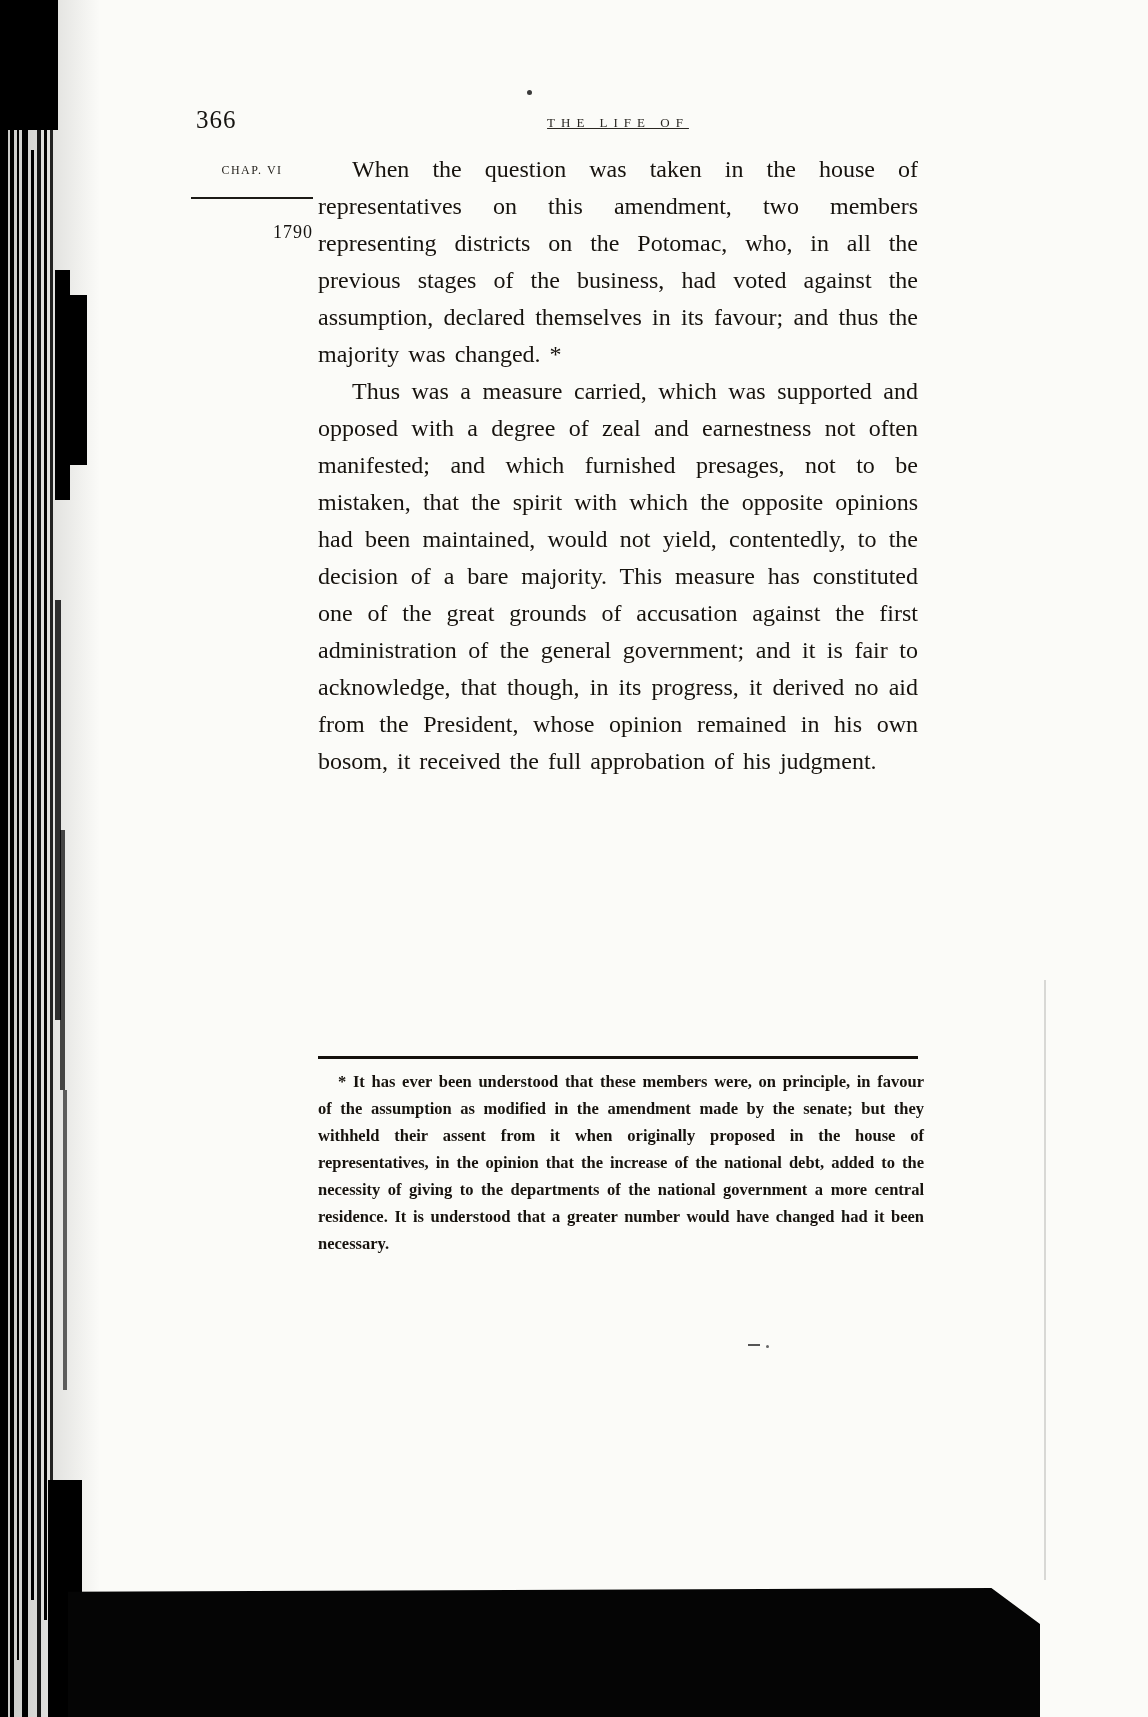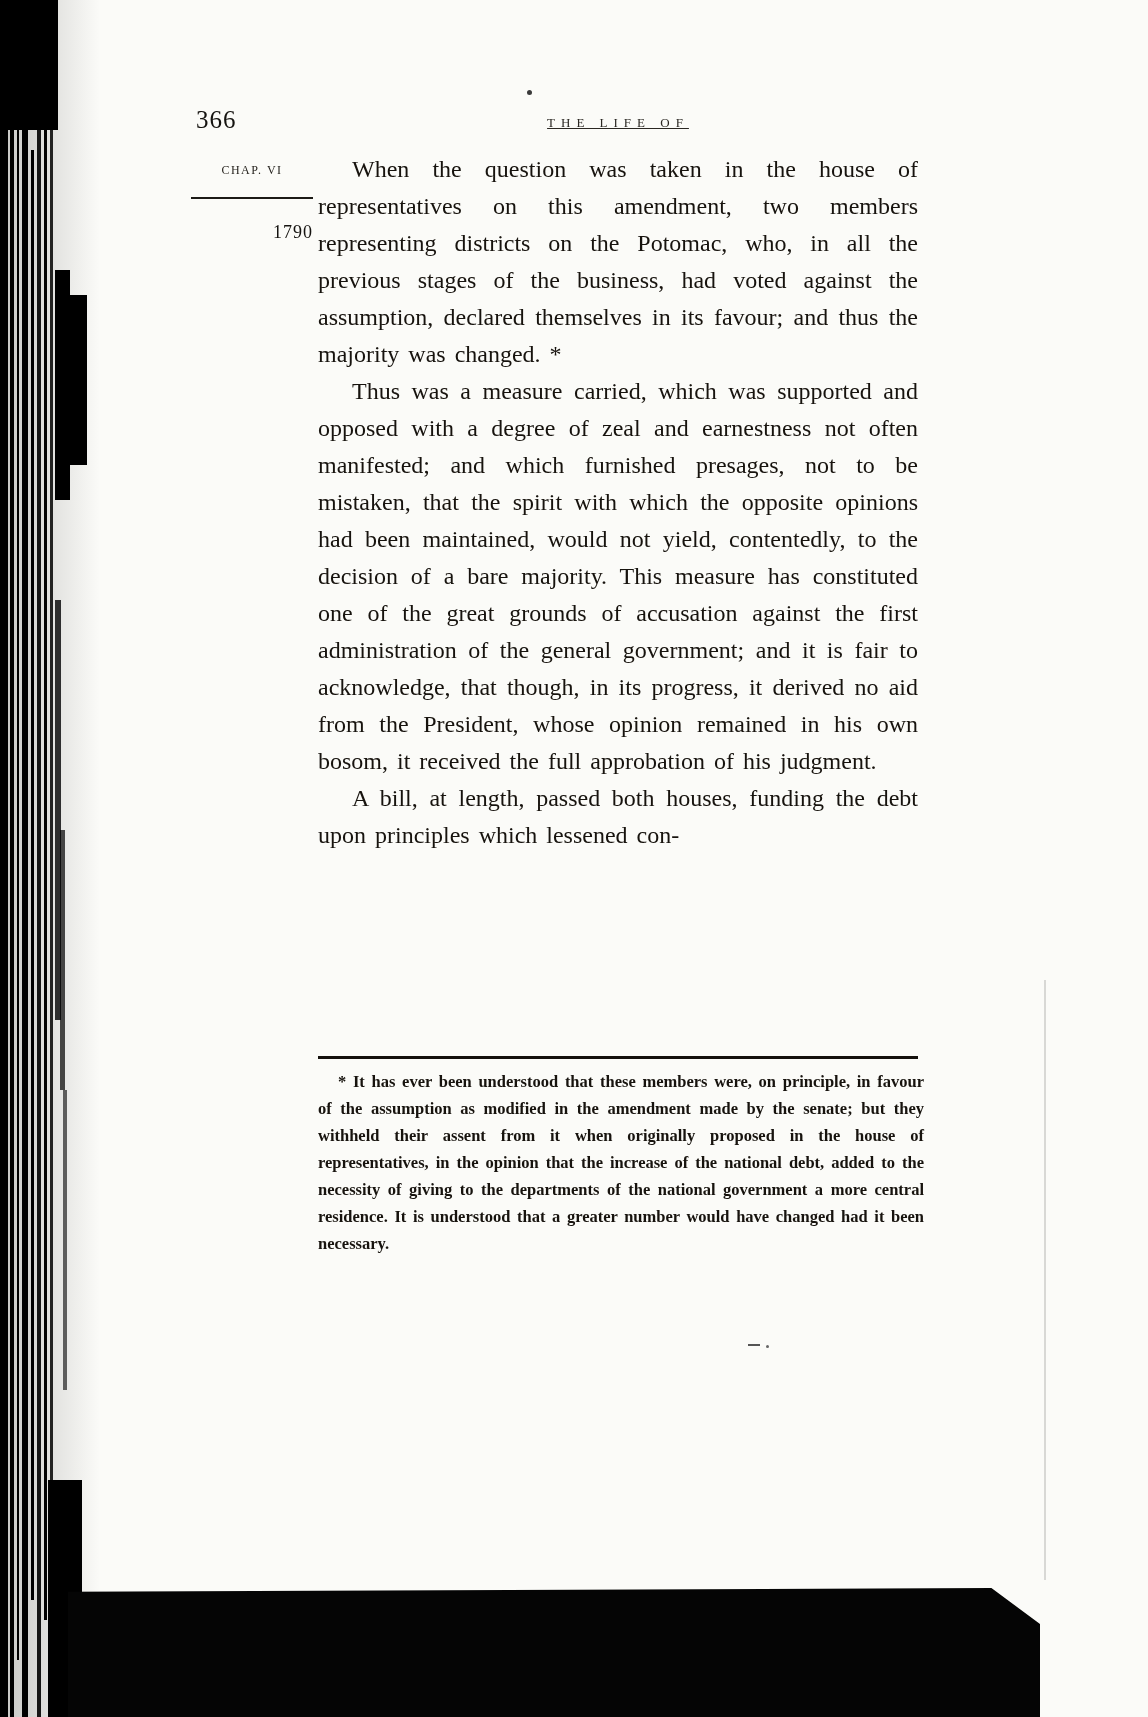--- a/index.html
+++ b/index.html
@@ -111,19 +111,18 @@
   <div class="page-number">366</div>
   <div class="head-title">THE LIFE OF</div>
 
   <div class="chap-label">CHAP. VI</div>
   <div class="chap-rule"></div>
   <div class="year-label">1790</div>
 
   <div class="body-text">
     <p>When the question was taken in the house of representatives on this amendment, two members representing districts on the Potomac, who, in all the previous stages of the business, had voted against the assumption, declared themselves in its favour; and thus the majority was changed. *</p>
     <p>Thus was a measure carried, which was supported and opposed with a degree of zeal and earnestness not often manifested; and which furnished presages, not to be mistaken, that the spirit with which the opposite opinions had been maintained, would not yield, contentedly, to the decision of a bare majority.  This measure has constituted one of the great grounds of accusation against the first administration of the general government; and it is fair to acknowledge, that though, in its progress, it derived no aid from the President, whose opinion remained in his own bosom, it received the full approbation of his judgment.</p>
-    <p>A bill, at length, passed both houses, funding the debt upon principles which lessened con-</p>
   </div>
 
   <div class="footnote-rule"></div>
   <p class="footnote">* It has ever been understood that these members were, on principle, in favour of the assumption as modified in the amendment made by the senate; but they withheld their assent from it when originally proposed in the house of representatives, in the opinion that the increase of the national debt, added to the necessity of giving to the departments of the national government a more central residence.  It is understood that a greater number would have changed had it been necessary.</p>
 
 </div>
 
 </body></html>

